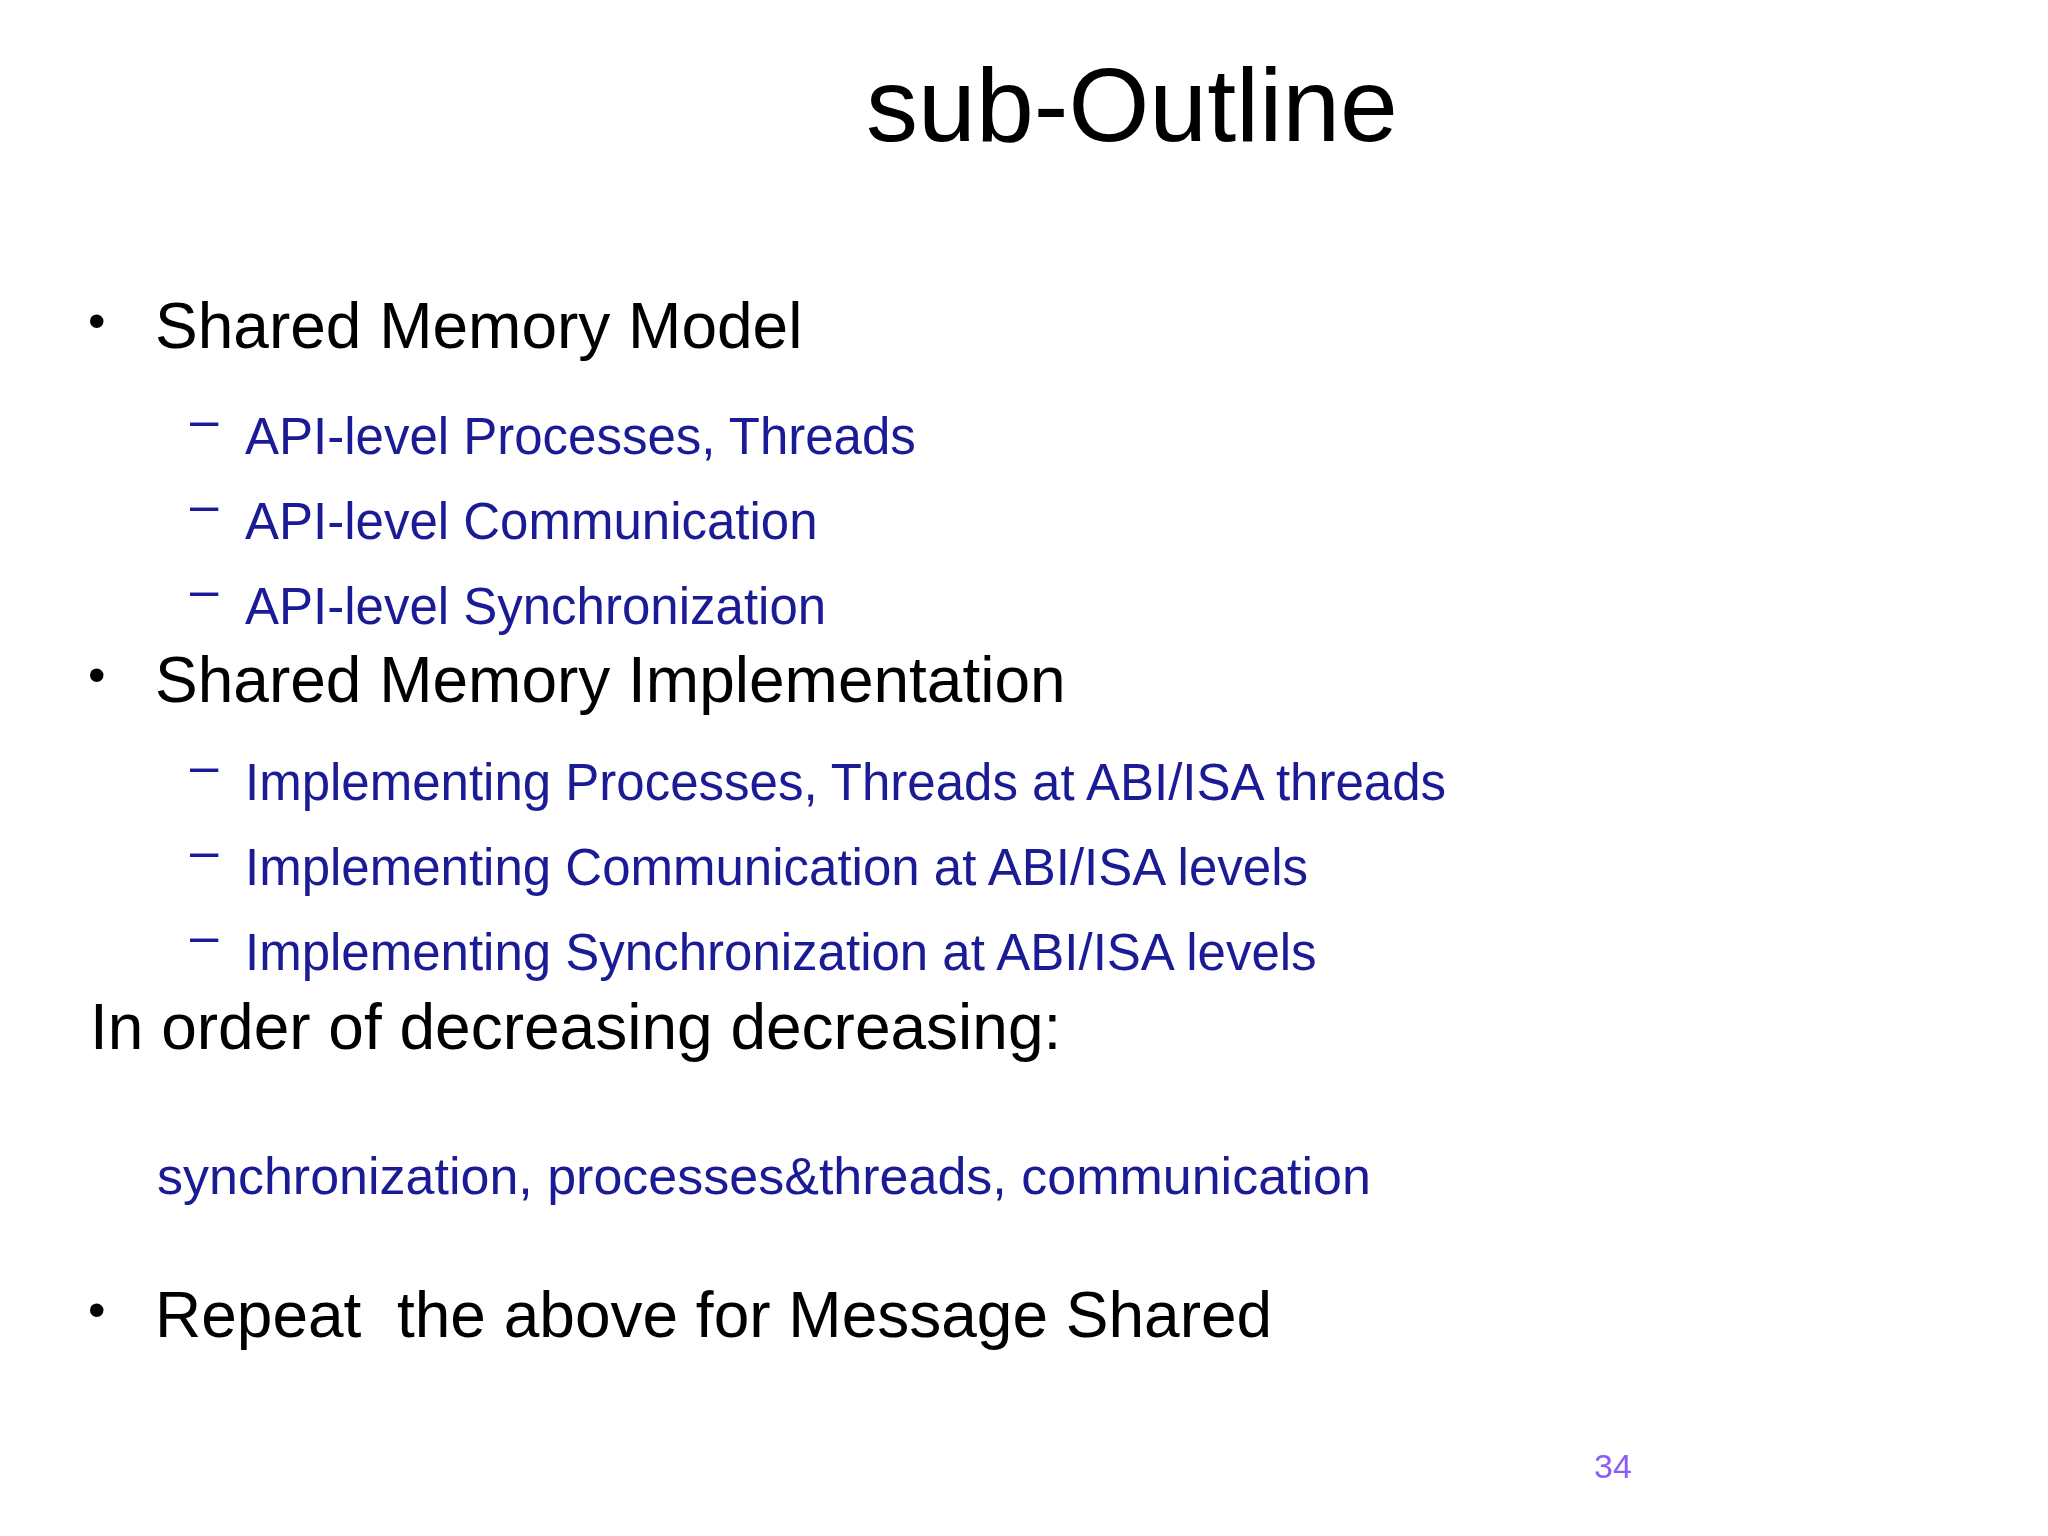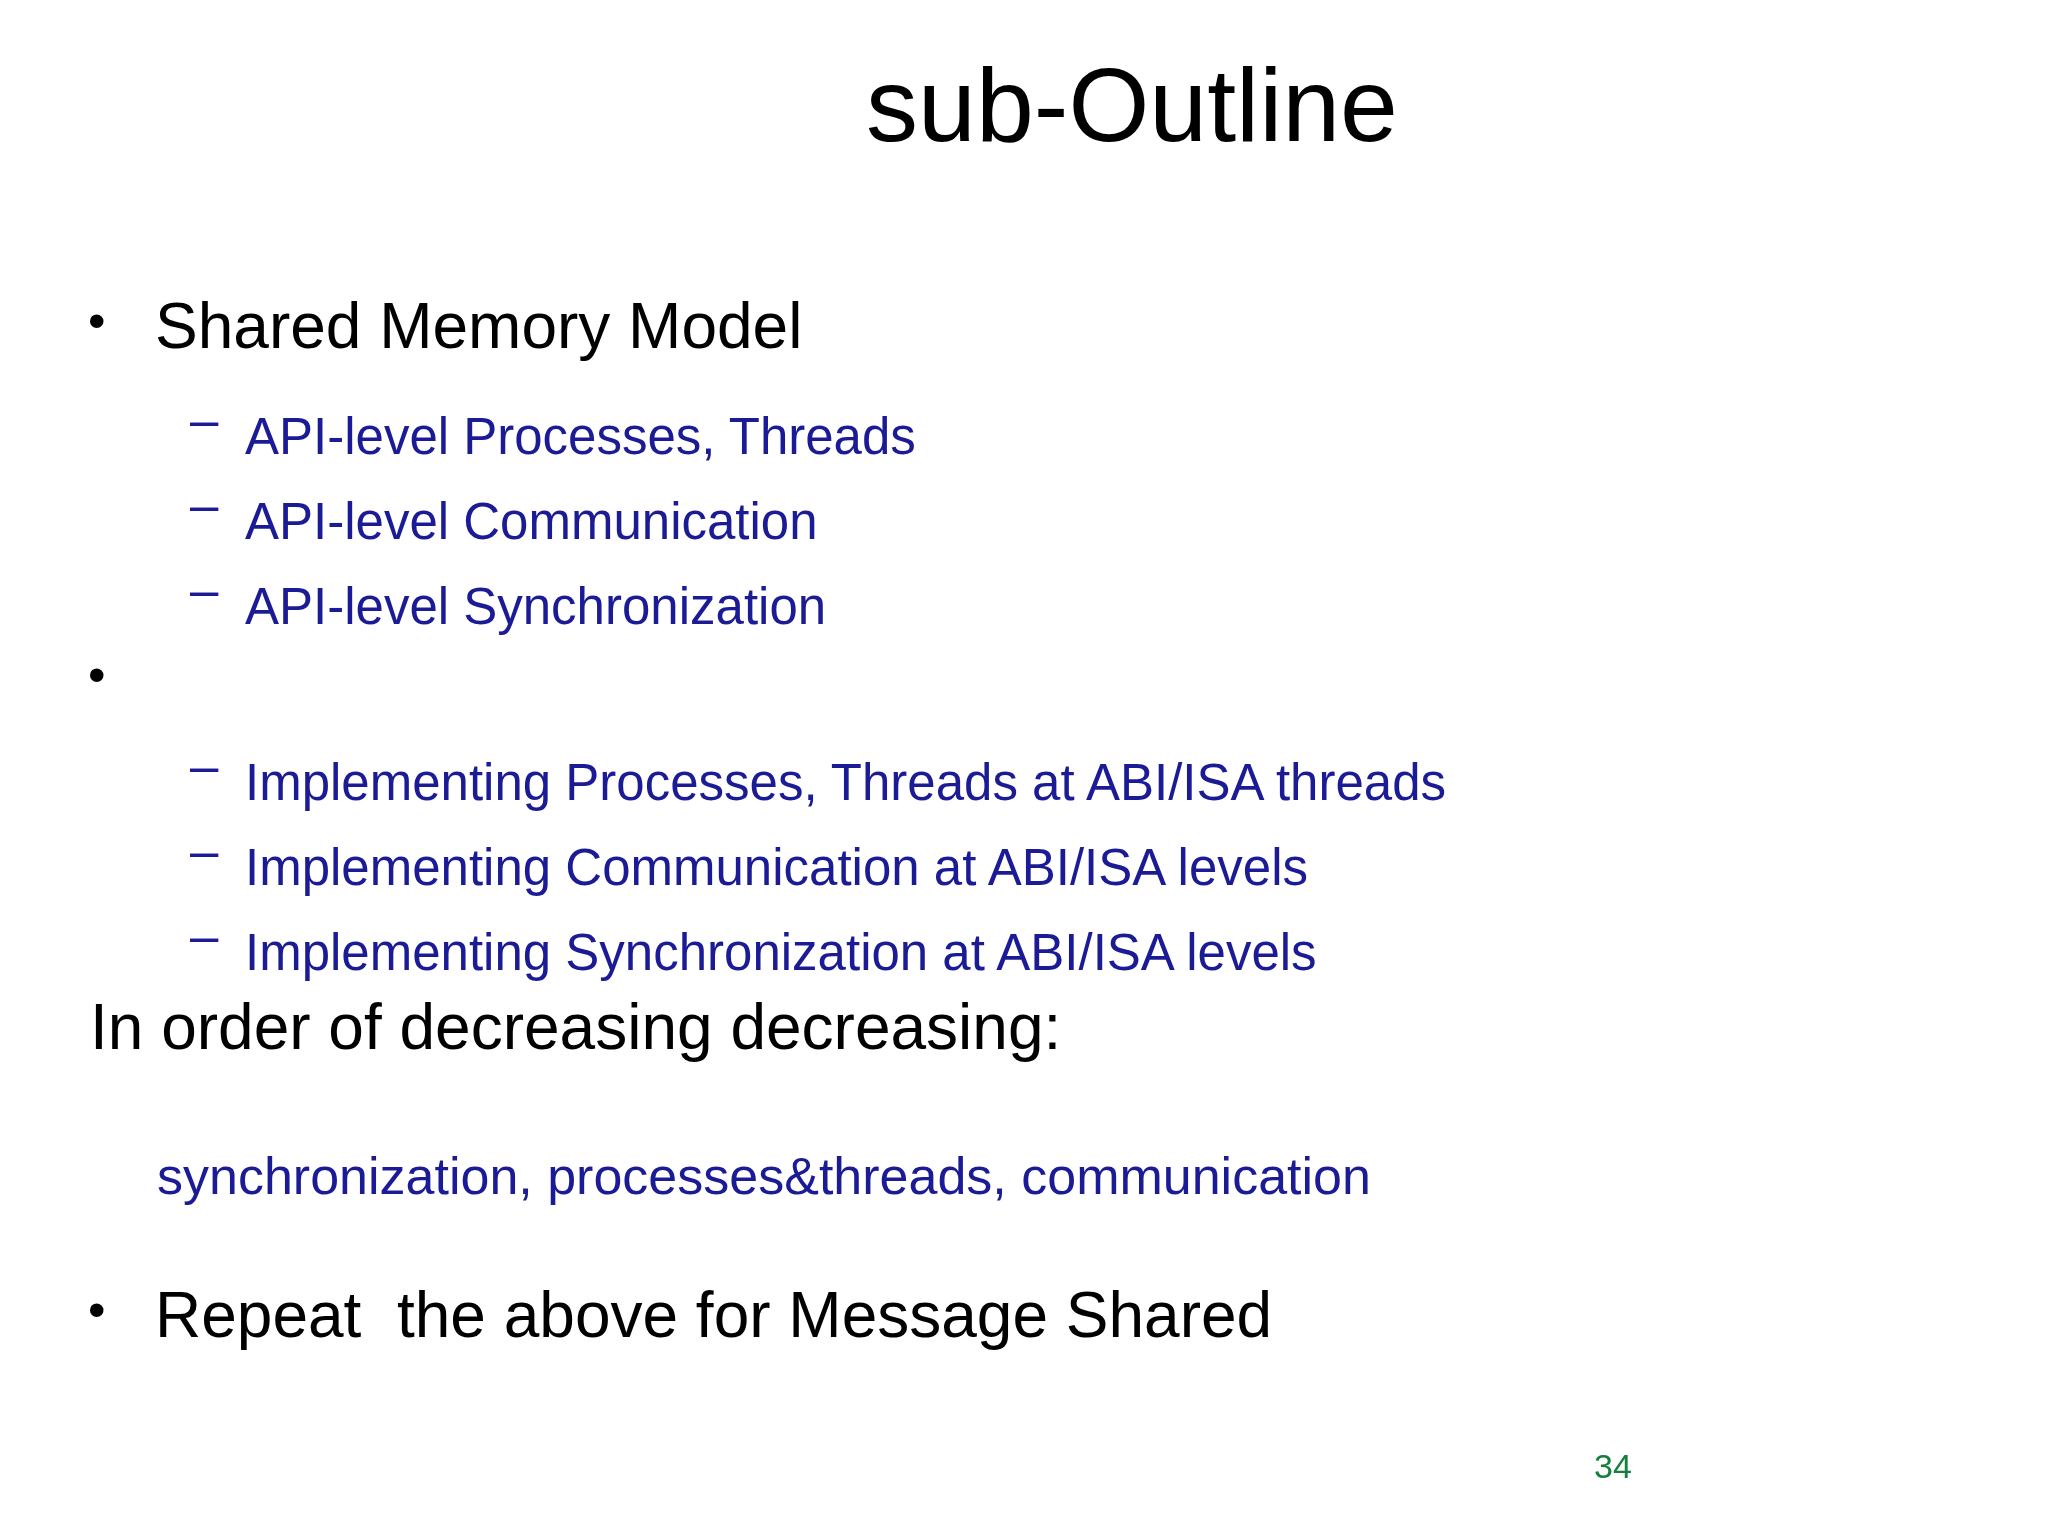--- a/index.html
+++ b/index.html
@@ -63,21 +63,21 @@
     text-align: right;
     font-size: 33px;
     color: #8c8c8c;
     white-space: pre;
   }
   .footer-page {
     position: absolute;
     top: 1447px;
     left: 1594px;
     font-size: 34px;
-    color: #15803d;
+    color: #8b5cf6;
     white-space: pre;
   }
 </style>
 </head>
 <body>
 
 <div class="slide">
 
   <div class="title">sub-Outline</div>
 
@@ -93,20 +93,21 @@
     <span class="marker">–</span>
     <span class="txt">API-level Communication</span>
   </div>
   <div class="line lv2" style="top:562px">
     <span class="marker">–</span>
     <span class="txt">API-level Synchronization</span>
   </div>
 
   <div class="line lv1" style="top:645px">
     <span class="marker">•</span>
+    <span class="txt">Shared Memory Implementation</span>
   </div>
   <div class="line lv2" style="top:738px">
     <span class="marker">–</span>
     <span class="txt">Implementing Processes, Threads at ABI/ISA threads</span>
   </div>
   <div class="line lv2" style="top:823px">
     <span class="marker">–</span>
     <span class="txt">Implementing Communication at ABI/ISA levels</span>
   </div>
   <div class="line lv2" style="top:908px">

